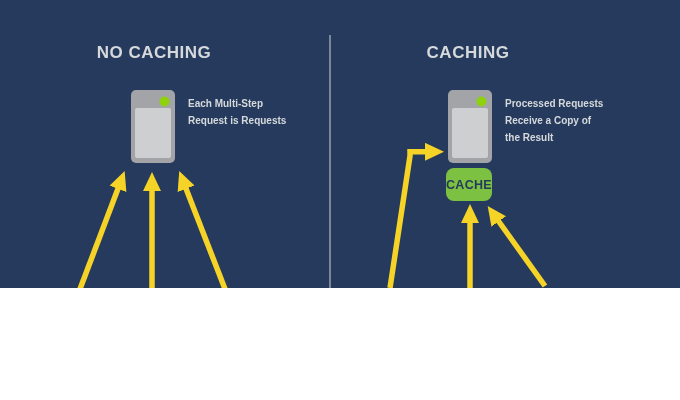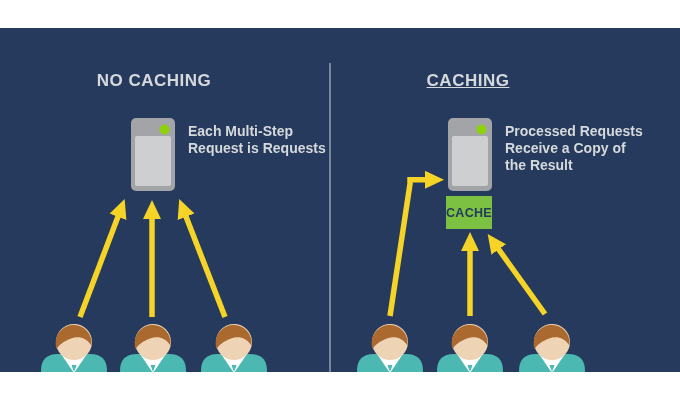--- a/index.html
+++ b/index.html
@@ -1,52 +1,51 @@
 <!DOCTYPE html>
 <html style="--background: #253a5c; --text: #d6d9dc; --arrow-yellow: #f5d327; --divider: #98a1ae; --server-body: #a2a4a8; --server-panel: #cdcfd1; --server-led-green: #8ed10c; --cache-green: #7cc142; --cache-text: #253a5c; --person-shirt: #4cb8b2; --person-skin: #eed4b5; --person-hair: #a9692f; --person-collar: #ffffff;"><head>
 <meta charset="utf-8">
 <style>
   html,body{margin:0;padding:0;}
   .canvas{
     position:relative;
-    width:680px;height:344px;
+    width:680px;height:288px;
     background:var(--background,#253a5c);
     overflow:hidden;
     font-family:"Liberation Sans", sans-serif;
-    margin-top:28px;
   }
   .art{position:absolute;left:0;top:0;}
   .panel-title{
     position:absolute;
     top:43px;
     width:200px;
     text-align:center;
     font-size:17px;
     font-weight:bold;
     letter-spacing:.5px;
     color:var(--text,#d9dcde);
   }
   .panel-title.left{left:54px;}
-  .panel-title.right{left:368px;text-decoration:underline;}
+  .panel-title.right{left:368px;}
   .desc{
     position:absolute;
-    font-size:14px;
+    font-size:10px;
     font-weight:bold;
     line-height:17px;
     color:var(--text,#d9dcde);
     white-space:nowrap;
   }
   .desc.left{left:188px;top:95px;}
   .desc.right{left:505px;top:95px;}
   .cache-badge{
     position:absolute;
     left:446px;top:168px;
     width:46px;height:33px;
     background:var(--cache-green,#7cc142);
-    border-radius:0;
+    border-radius:8px;
     display:flex;align-items:center;justify-content:center;
     font-size:12.5px;font-weight:bold;letter-spacing:.3px;
     color:var(--cache-text,#253a5c);
   }
 </style>
 </head>
 <body>
 
 <div class="canvas">
 

